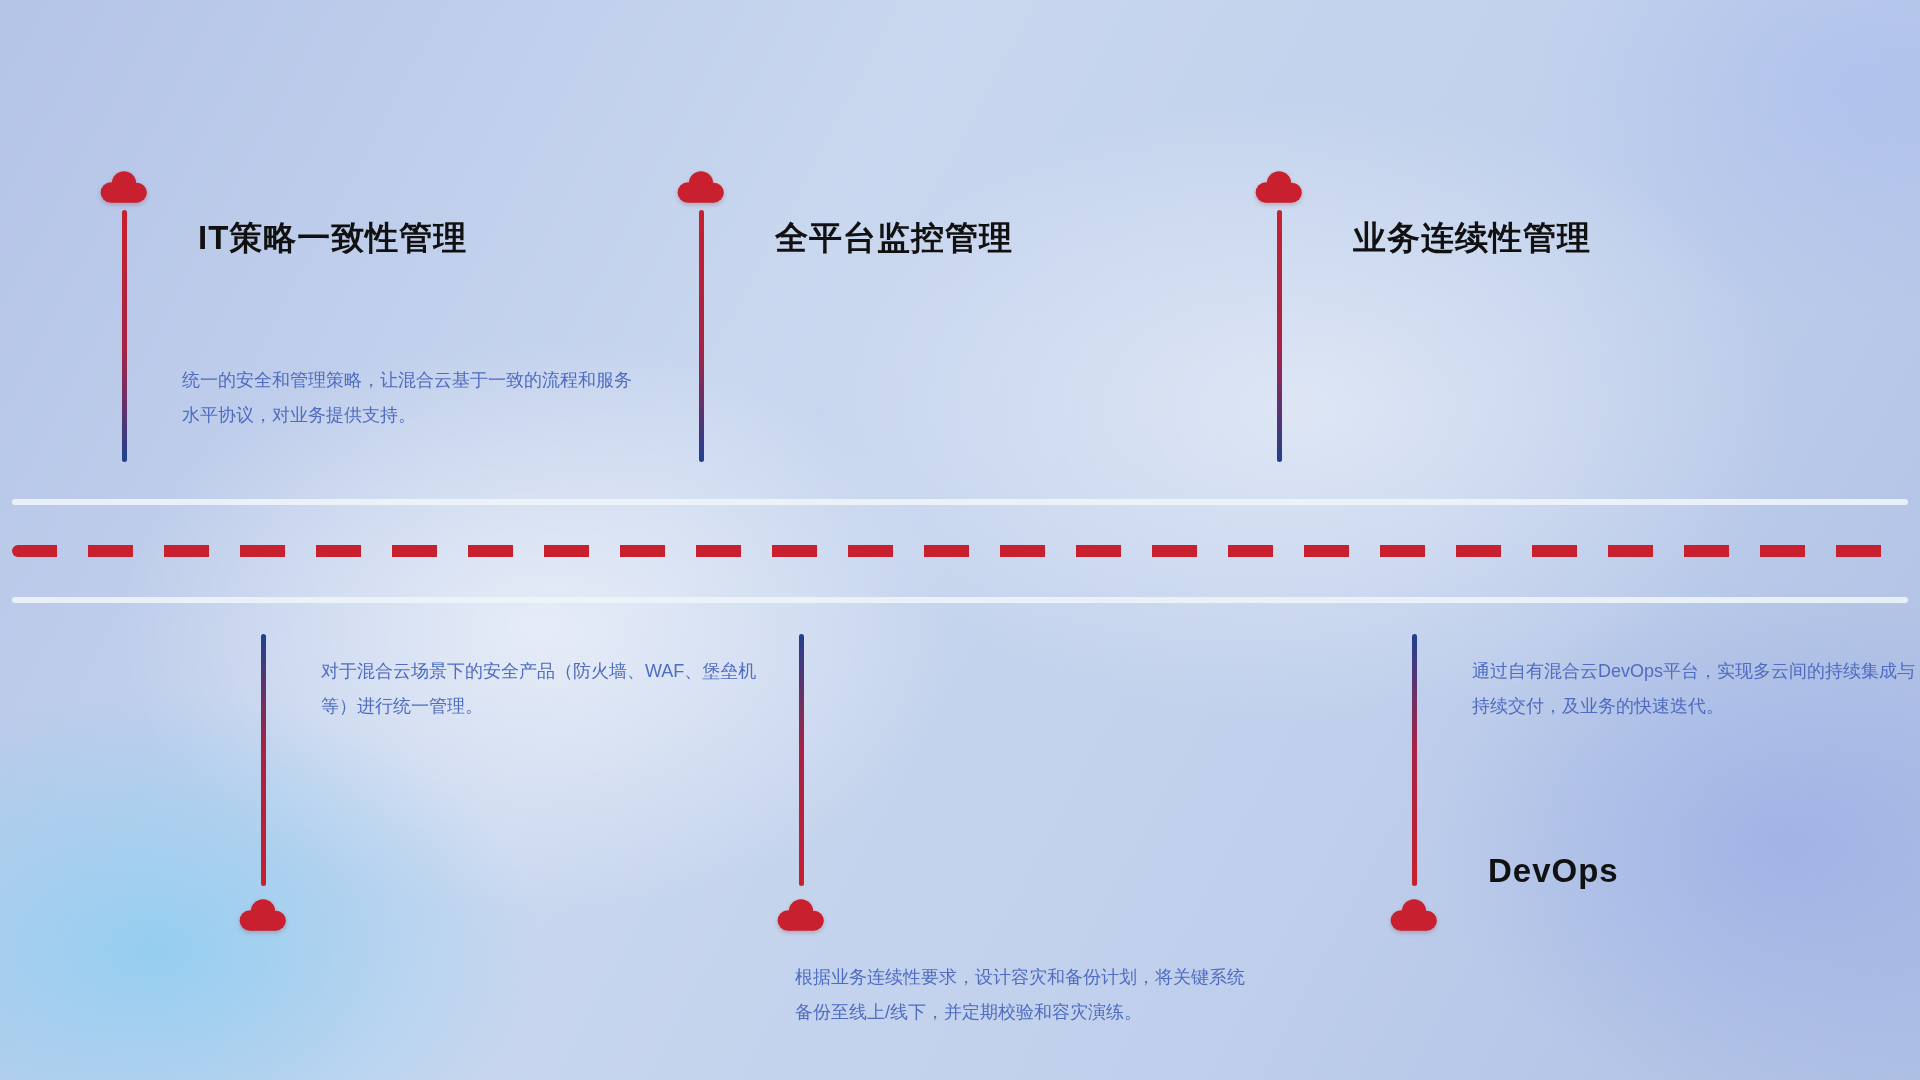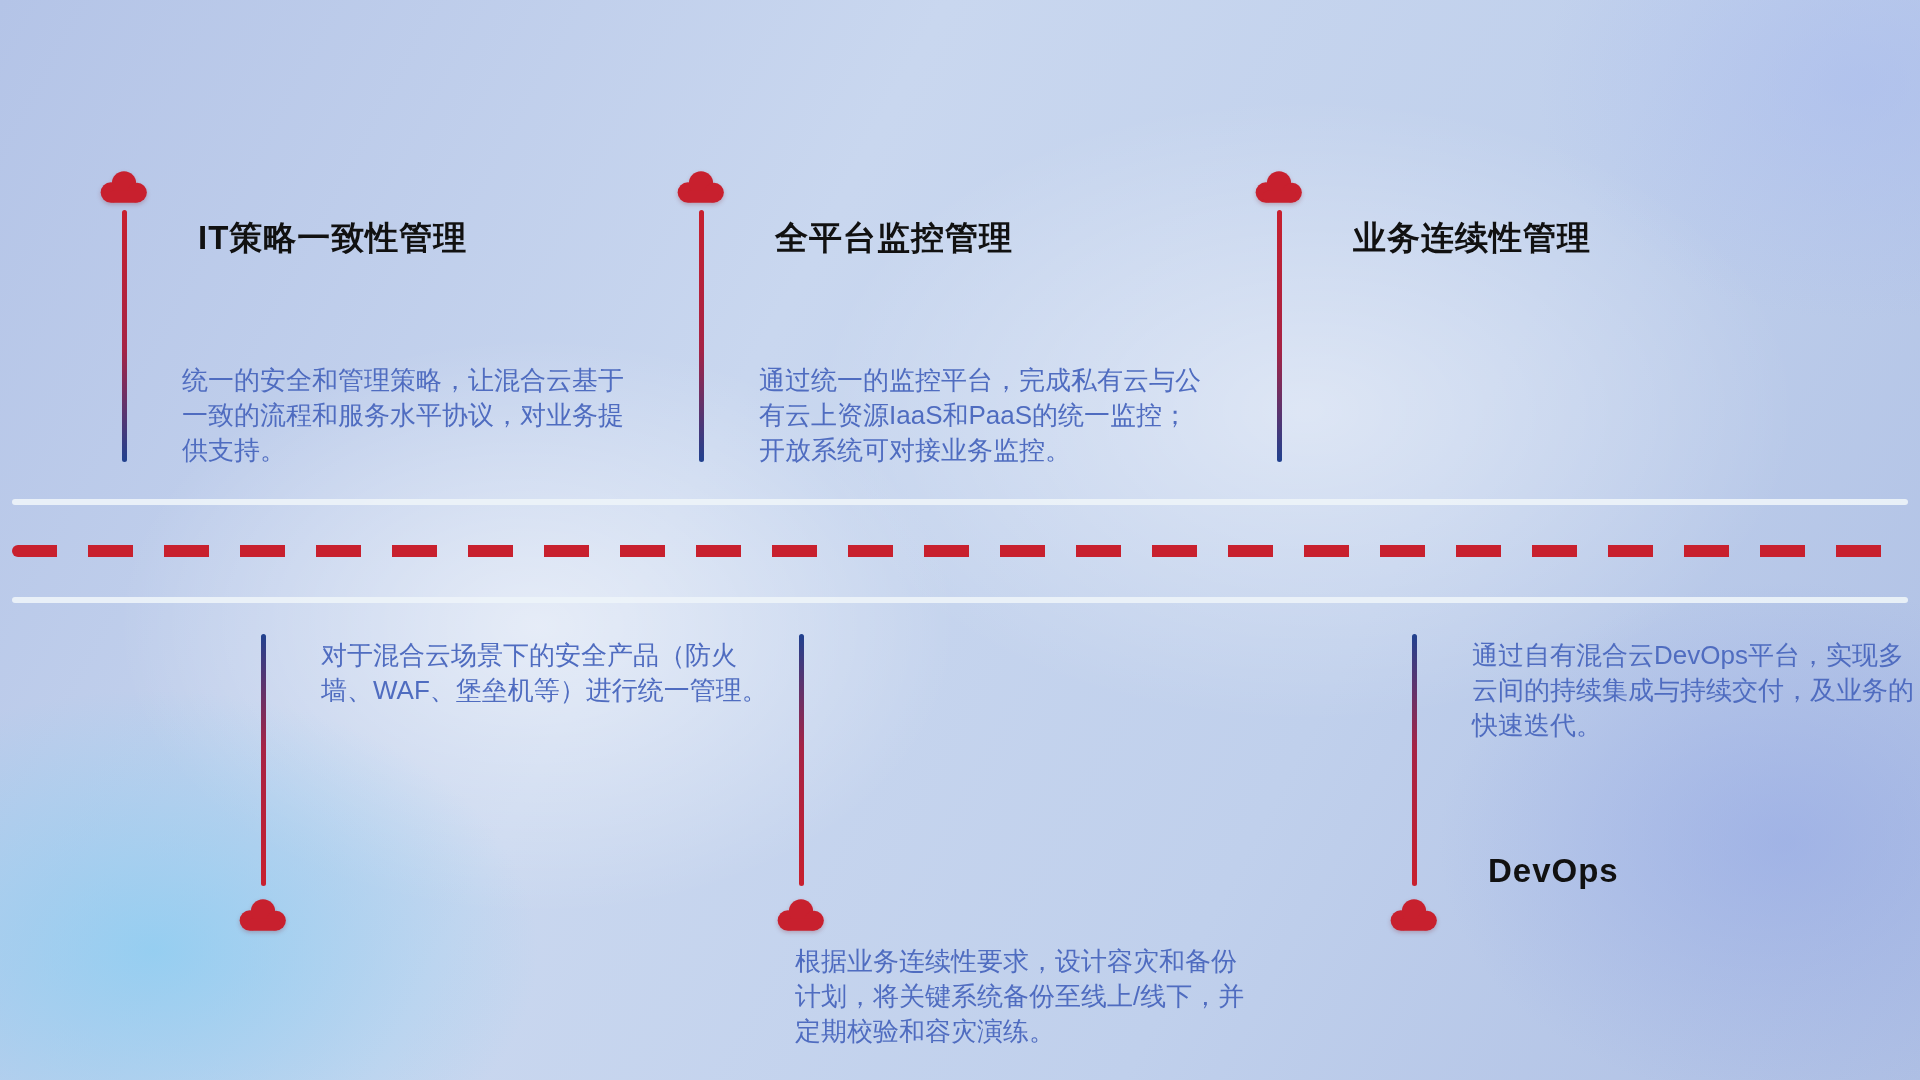--- a/index.html
+++ b/index.html
@@ -85,28 +85,28 @@
     margin:16px;
     font-size:33px;
     line-height:40px;
     font-weight:bold;
     color:var(--title-text);
     letter-spacing:1px;
   }
   .item.top .title{margin-top:52px;}
   .desc{
     margin:0;
-    font-size:26px;
+    font-size:18px;
     line-height:35px;
     color:var(--desc-text);
     width:450px;
   }
   .item.top .desc{margin-top:105px;}
   .item.bottom .content{min-height:260px;}
-  .item.bottom .desc{margin-top:8px;}
+  .item.bottom .desc{margin-top:24px;}
   .item.bottom .title{
     position:absolute;
     top:205px;
     left:0;
   }
 </style>
 </head>
 <body>
 
 <svg width="0" height="0" style="position:absolute" aria-hidden="true">
@@ -141,21 +141,20 @@
 
   <div class="item top" style="left:669px;top:166px;justify-content:center;">
     <div class="marker">
       <svg class="cloud" viewBox="0 0 60 42">
           <use href="#cloud-shape"></use>
         </svg>
       <div class="stem"></div>
     </div>
     <div class="content">
       <h2 class="title">全平台监控管理</h2>
-      <p class="desc">通过统一的监控平台，完成私有云与公有云上资源IaaS和PaaS的统一监控；开放系统可对接业务监控。</p>
     </div>
   </div>
 
   <div class="item top" style="left:1247px;top:166px;">
     <div class="marker">
       <svg class="cloud" viewBox="0 0 60 42">
           <use href="#cloud-shape"></use>
         </svg>
       <div class="stem"></div>
     </div>

